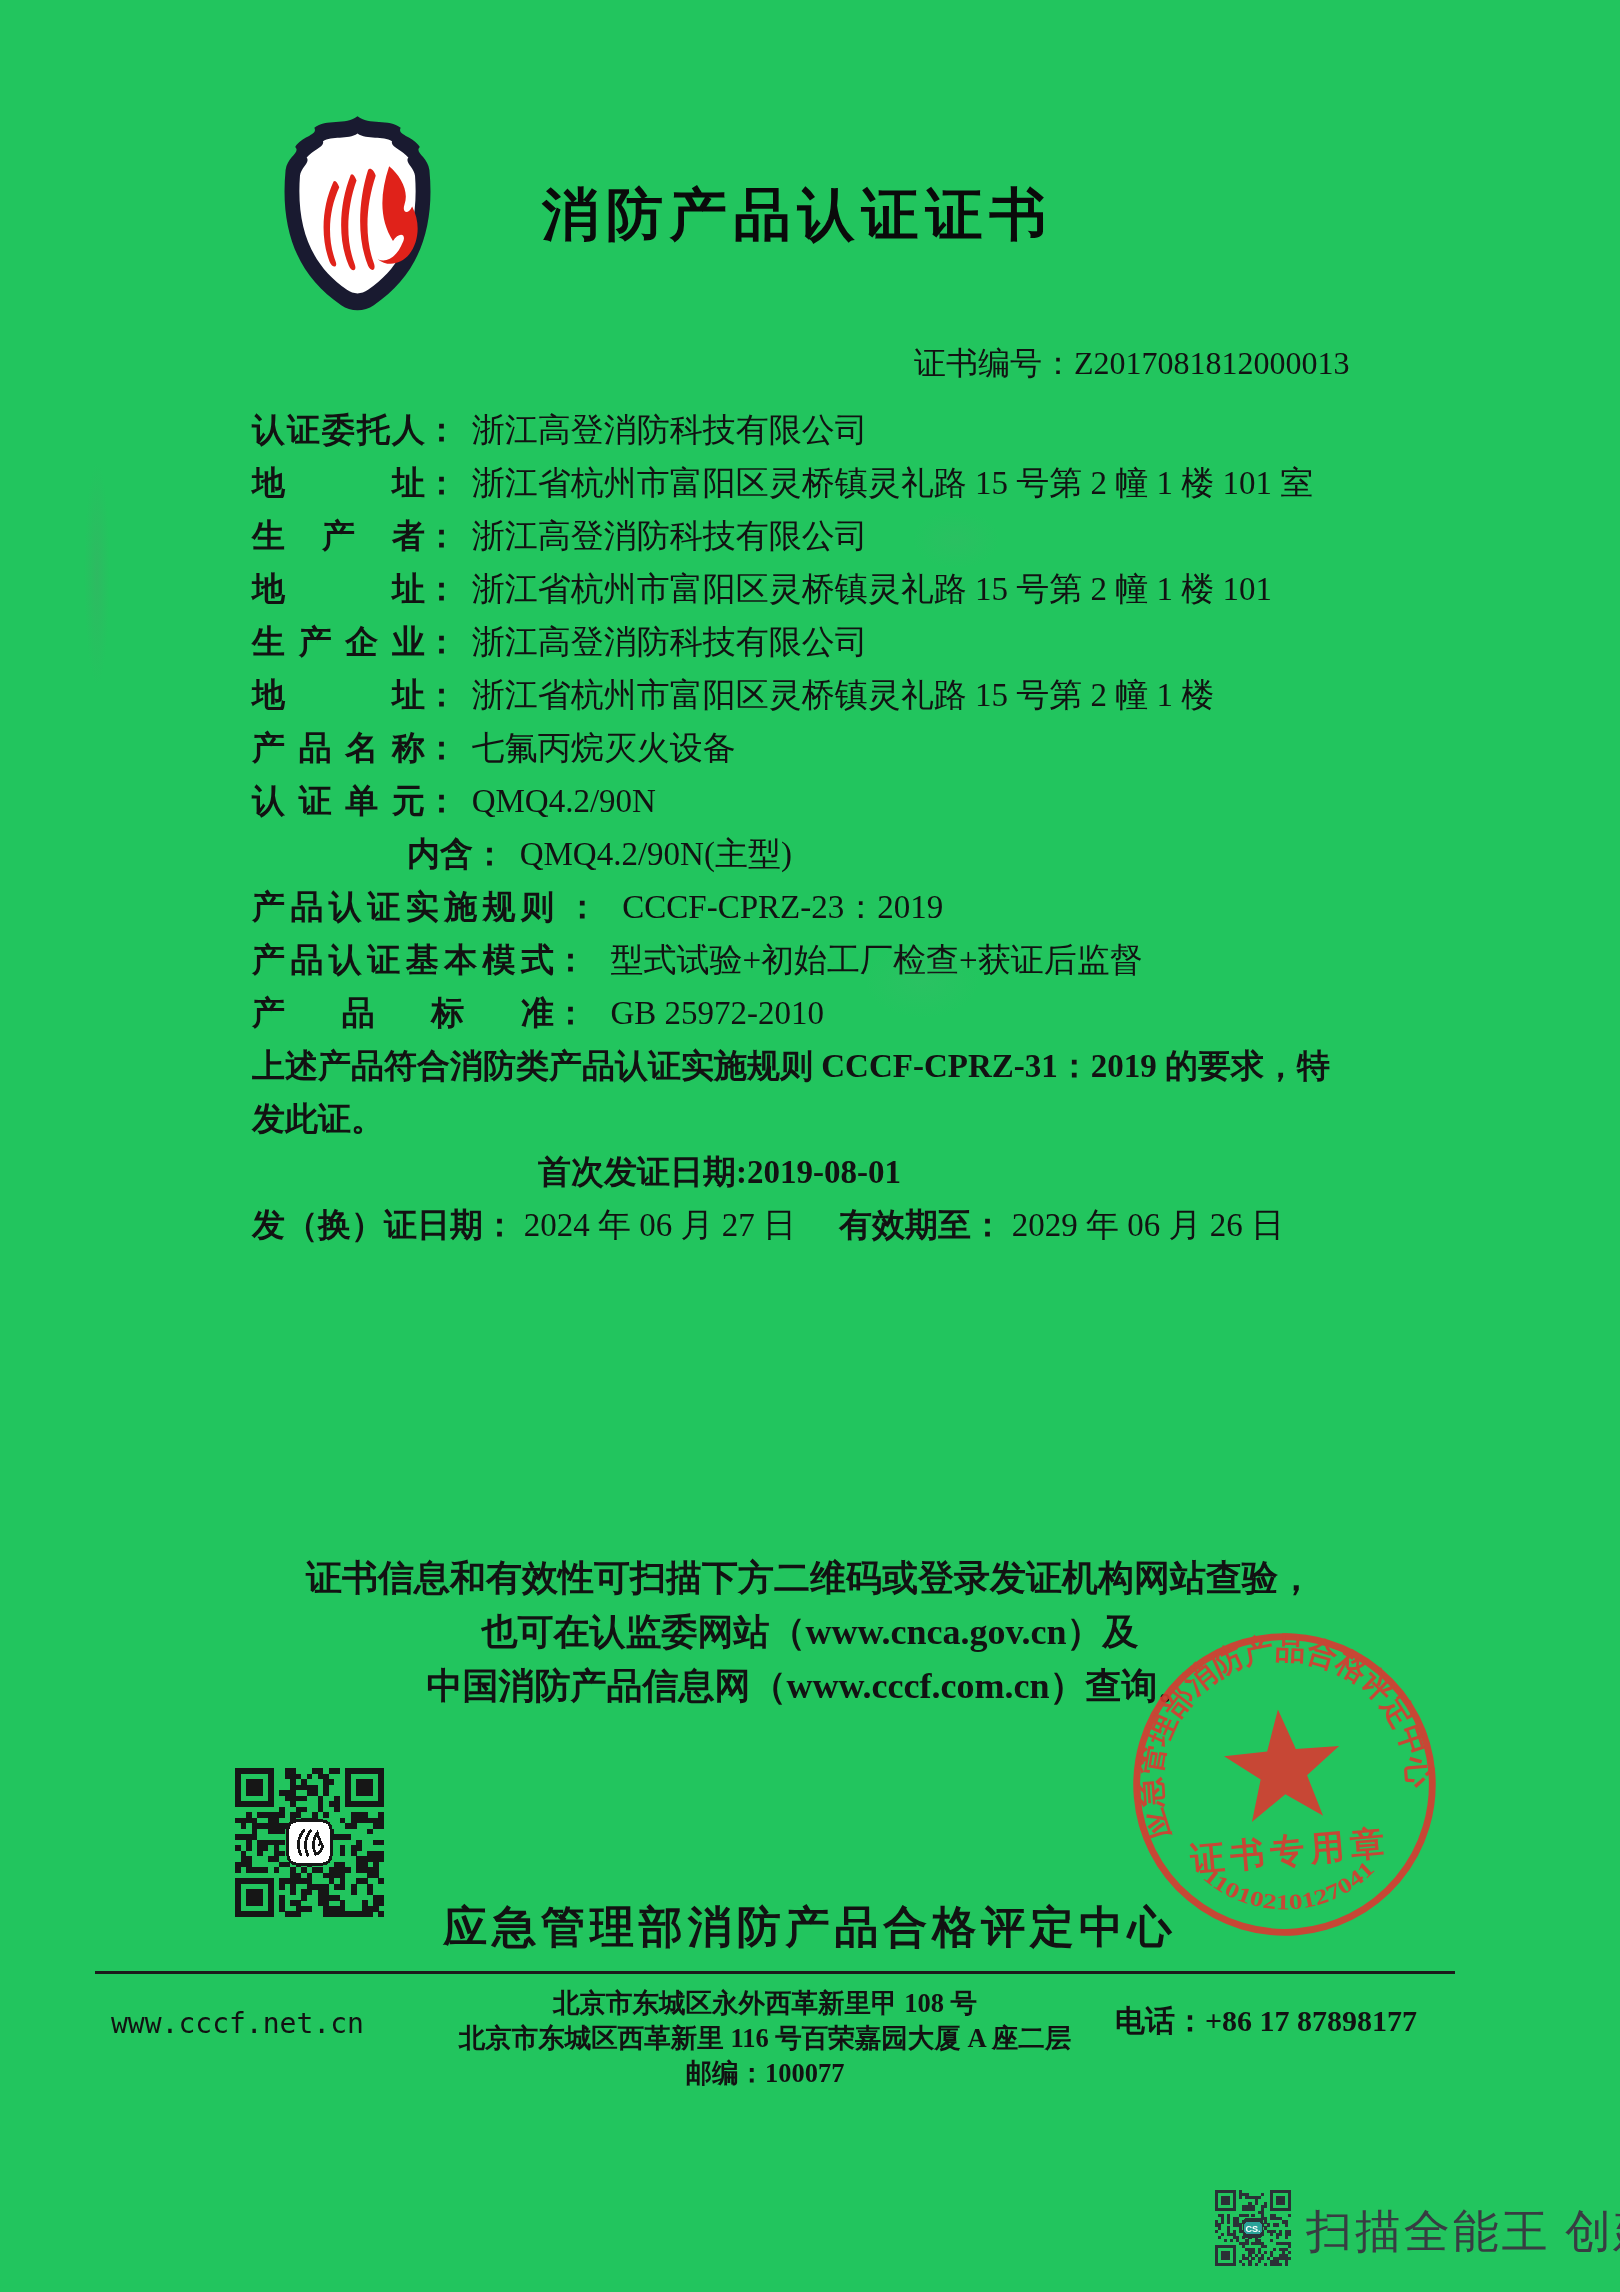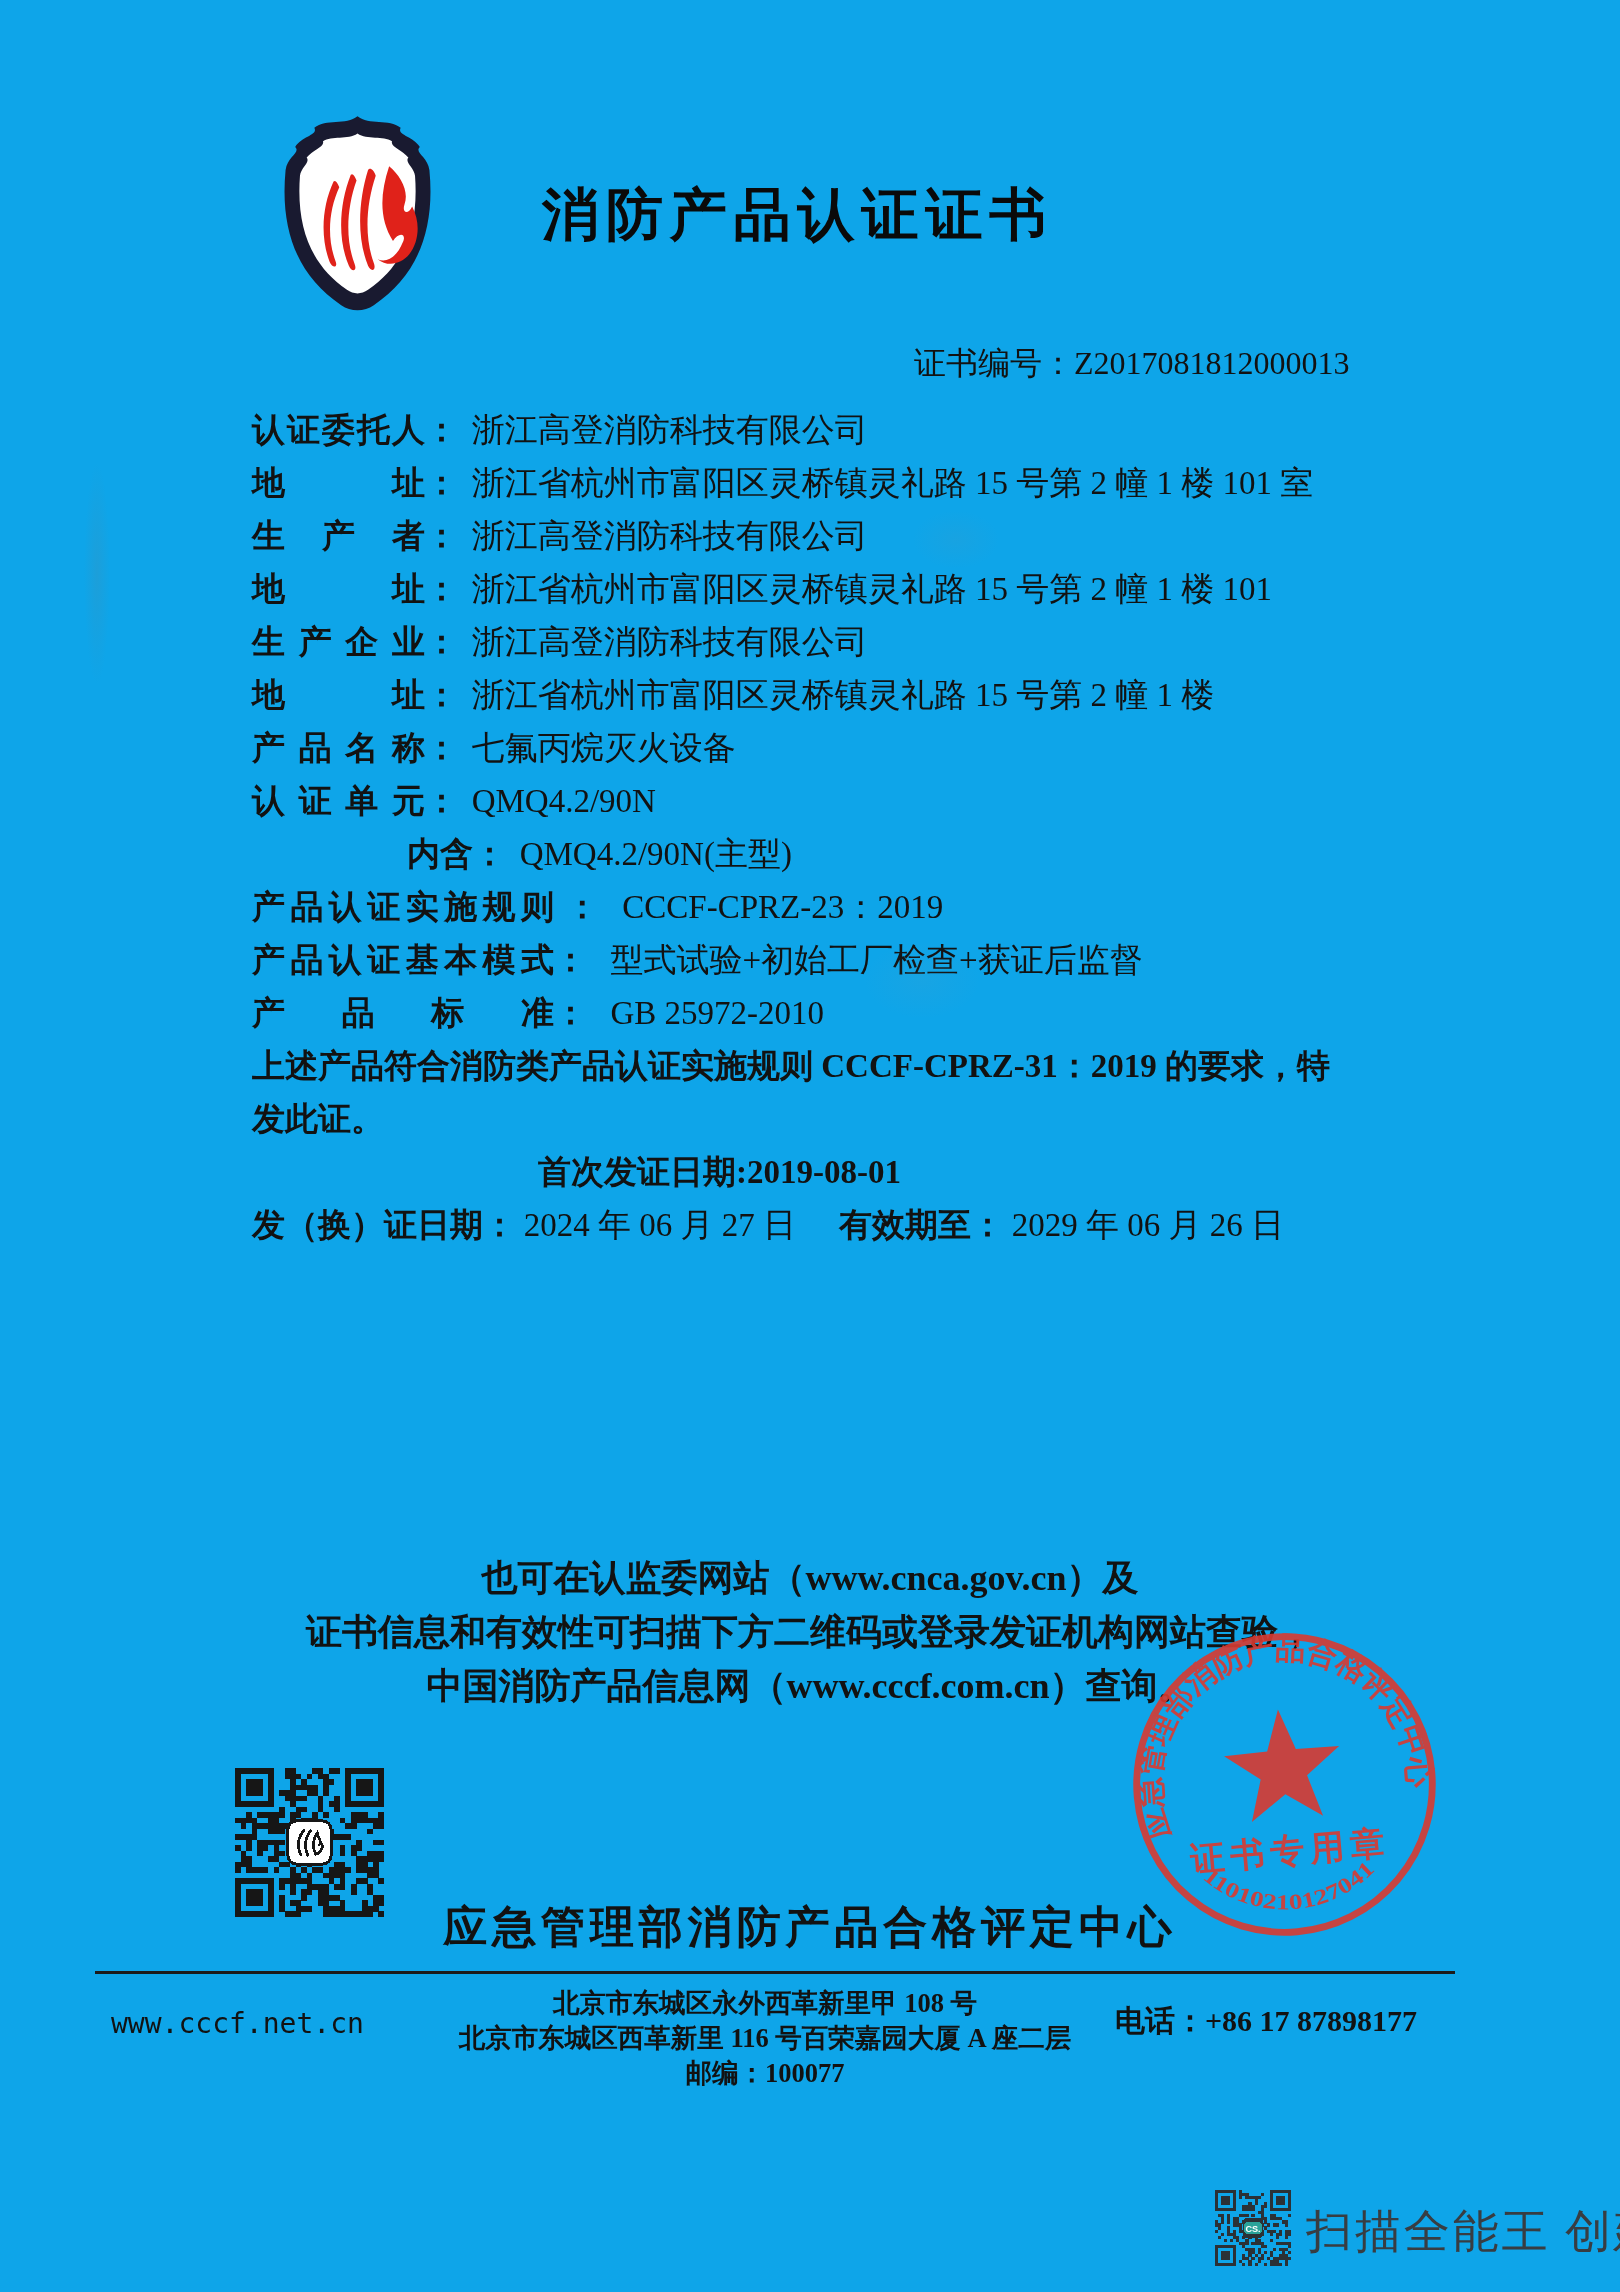--- a/index.html
+++ b/index.html
@@ -1,16 +1,16 @@
 <!DOCTYPE html>
 <html><head>
 <meta charset="utf-8">
 <style>
   html,body{margin:0;padding:0;background:#9a9a9a;}
-  .page{position:relative;width:1620px;height:2293px;margin:0 auto;background:#0ea5e9;
+  .page{position:relative;width:1620px;height:2293px;margin:0 auto;background:#22c55e;
         font-family:"Liberation Serif","DejaVu Serif",serif;color:#121212;overflow:hidden;}
 
   
   .logo{position:absolute;left:276px;top:114px;width:163px;height:204px;}
   .title{position:absolute;left:542px;top:177px;font-size:57px;font-weight:bold;
          letter-spacing:6.9px;white-space:nowrap;color:#0a0a0a;}
   .certno{position:absolute;left:914px;top:342px;font-size:32px;white-space:nowrap;}
   .certno .lbl{font-weight:normal;}
 
   
@@ -103,22 +103,22 @@
 
     <div class="row plain">上述产品符合消防类产品认证实施规则 CCCF-CPRZ-31：2019 的要求，特</div>
     <div class="row plain">发此证。</div>
     <div class="row center">首次发证日期:2019-08-01</div>
     <div class="row dates">
       <span class="dl">发（换）证日期：</span><span class="dv">2024 年 06 月 27 日</span><span class="sp"></span><span class="dl">有效期至：</span><span class="dv">2029 年 06 月 26 日</span>
     </div>
   </div>
 
   <div class="notice">
+    <div>证书信息和有效性可扫描下方二维码或登录发证机构网站查验，</div>
     <div>也可在认监委网站（www.cnca.gov.cn）及</div>
-    <div>证书信息和有效性可扫描下方二维码或登录发证机构网站查验，</div>
     <div>中国消防产品信息网（www.cccf.com.cn）查询。</div>
   </div>
 
   <svg class="qr-big" viewBox="0 0 27 27" shape-rendering="crispEdges">
     <g class="mods" fill="#161616">
         <rect x="9" y="0" width="1.02" height="1.02"></rect>
         <rect x="10" y="0" width="1.02" height="1.02"></rect>
         <rect x="14" y="0" width="1.02" height="1.02"></rect>
         <rect x="15" y="0" width="1.02" height="1.02"></rect>
         <rect x="17" y="0" width="1.02" height="1.02"></rect>

